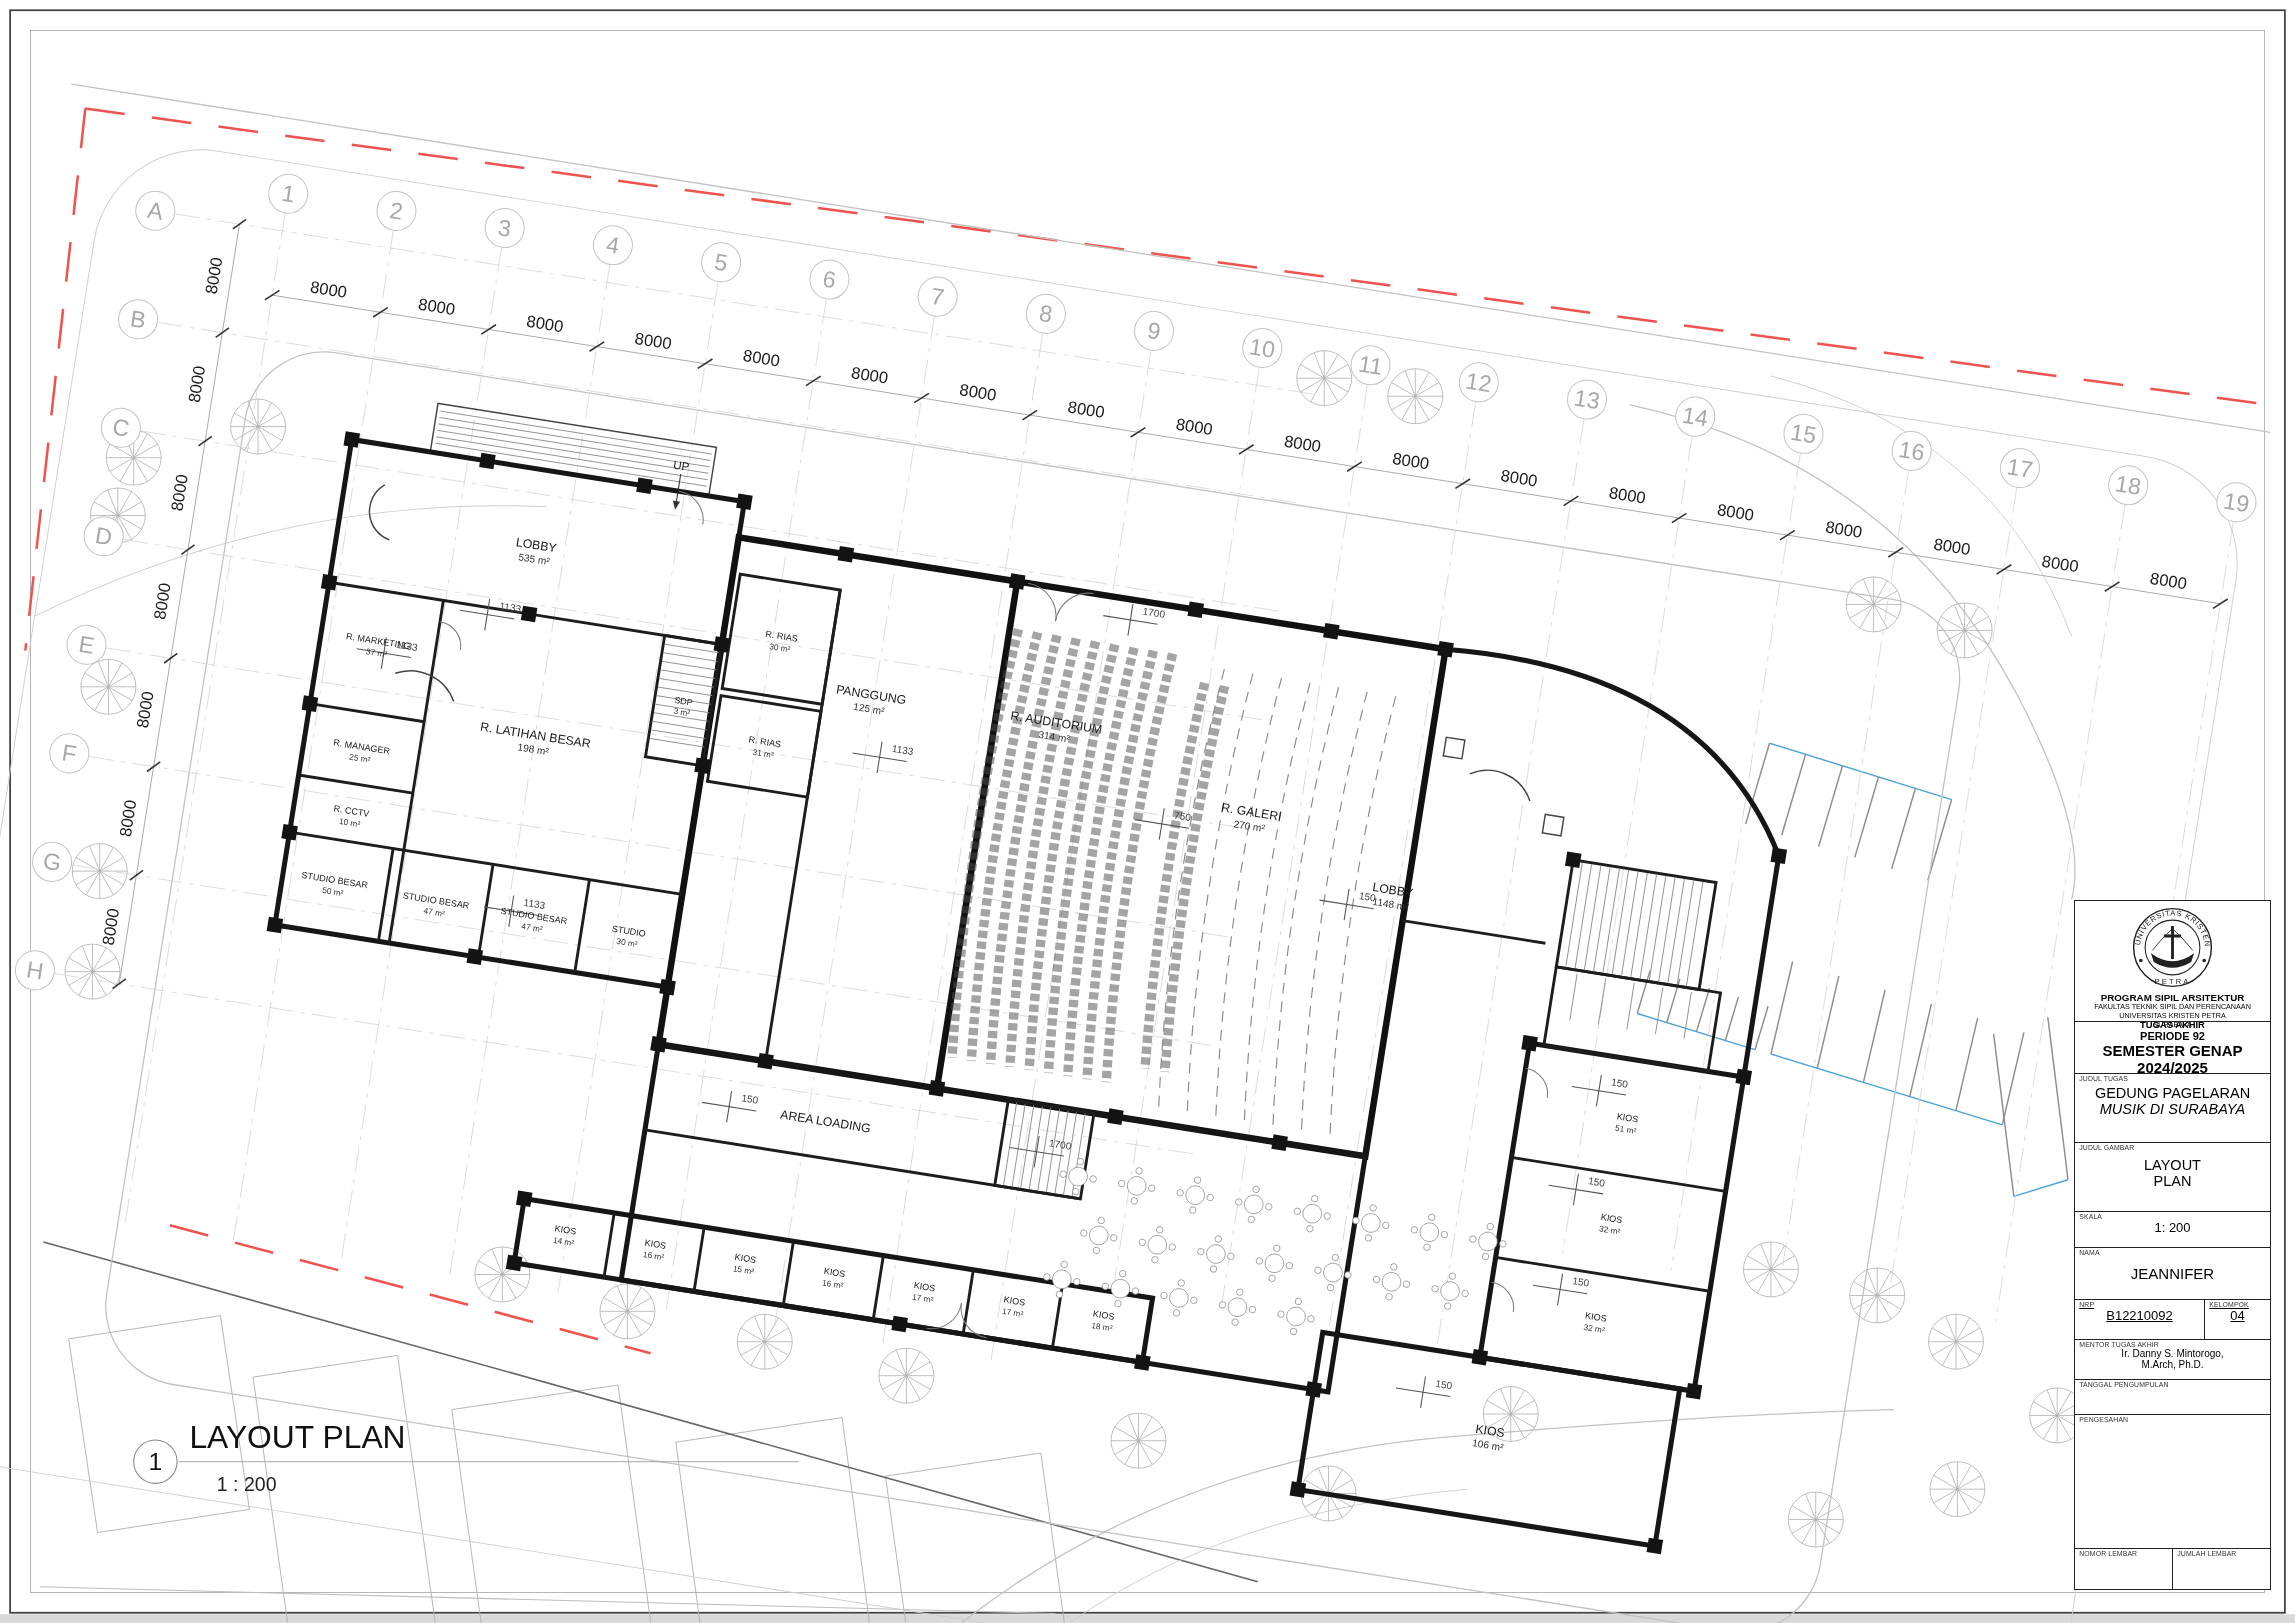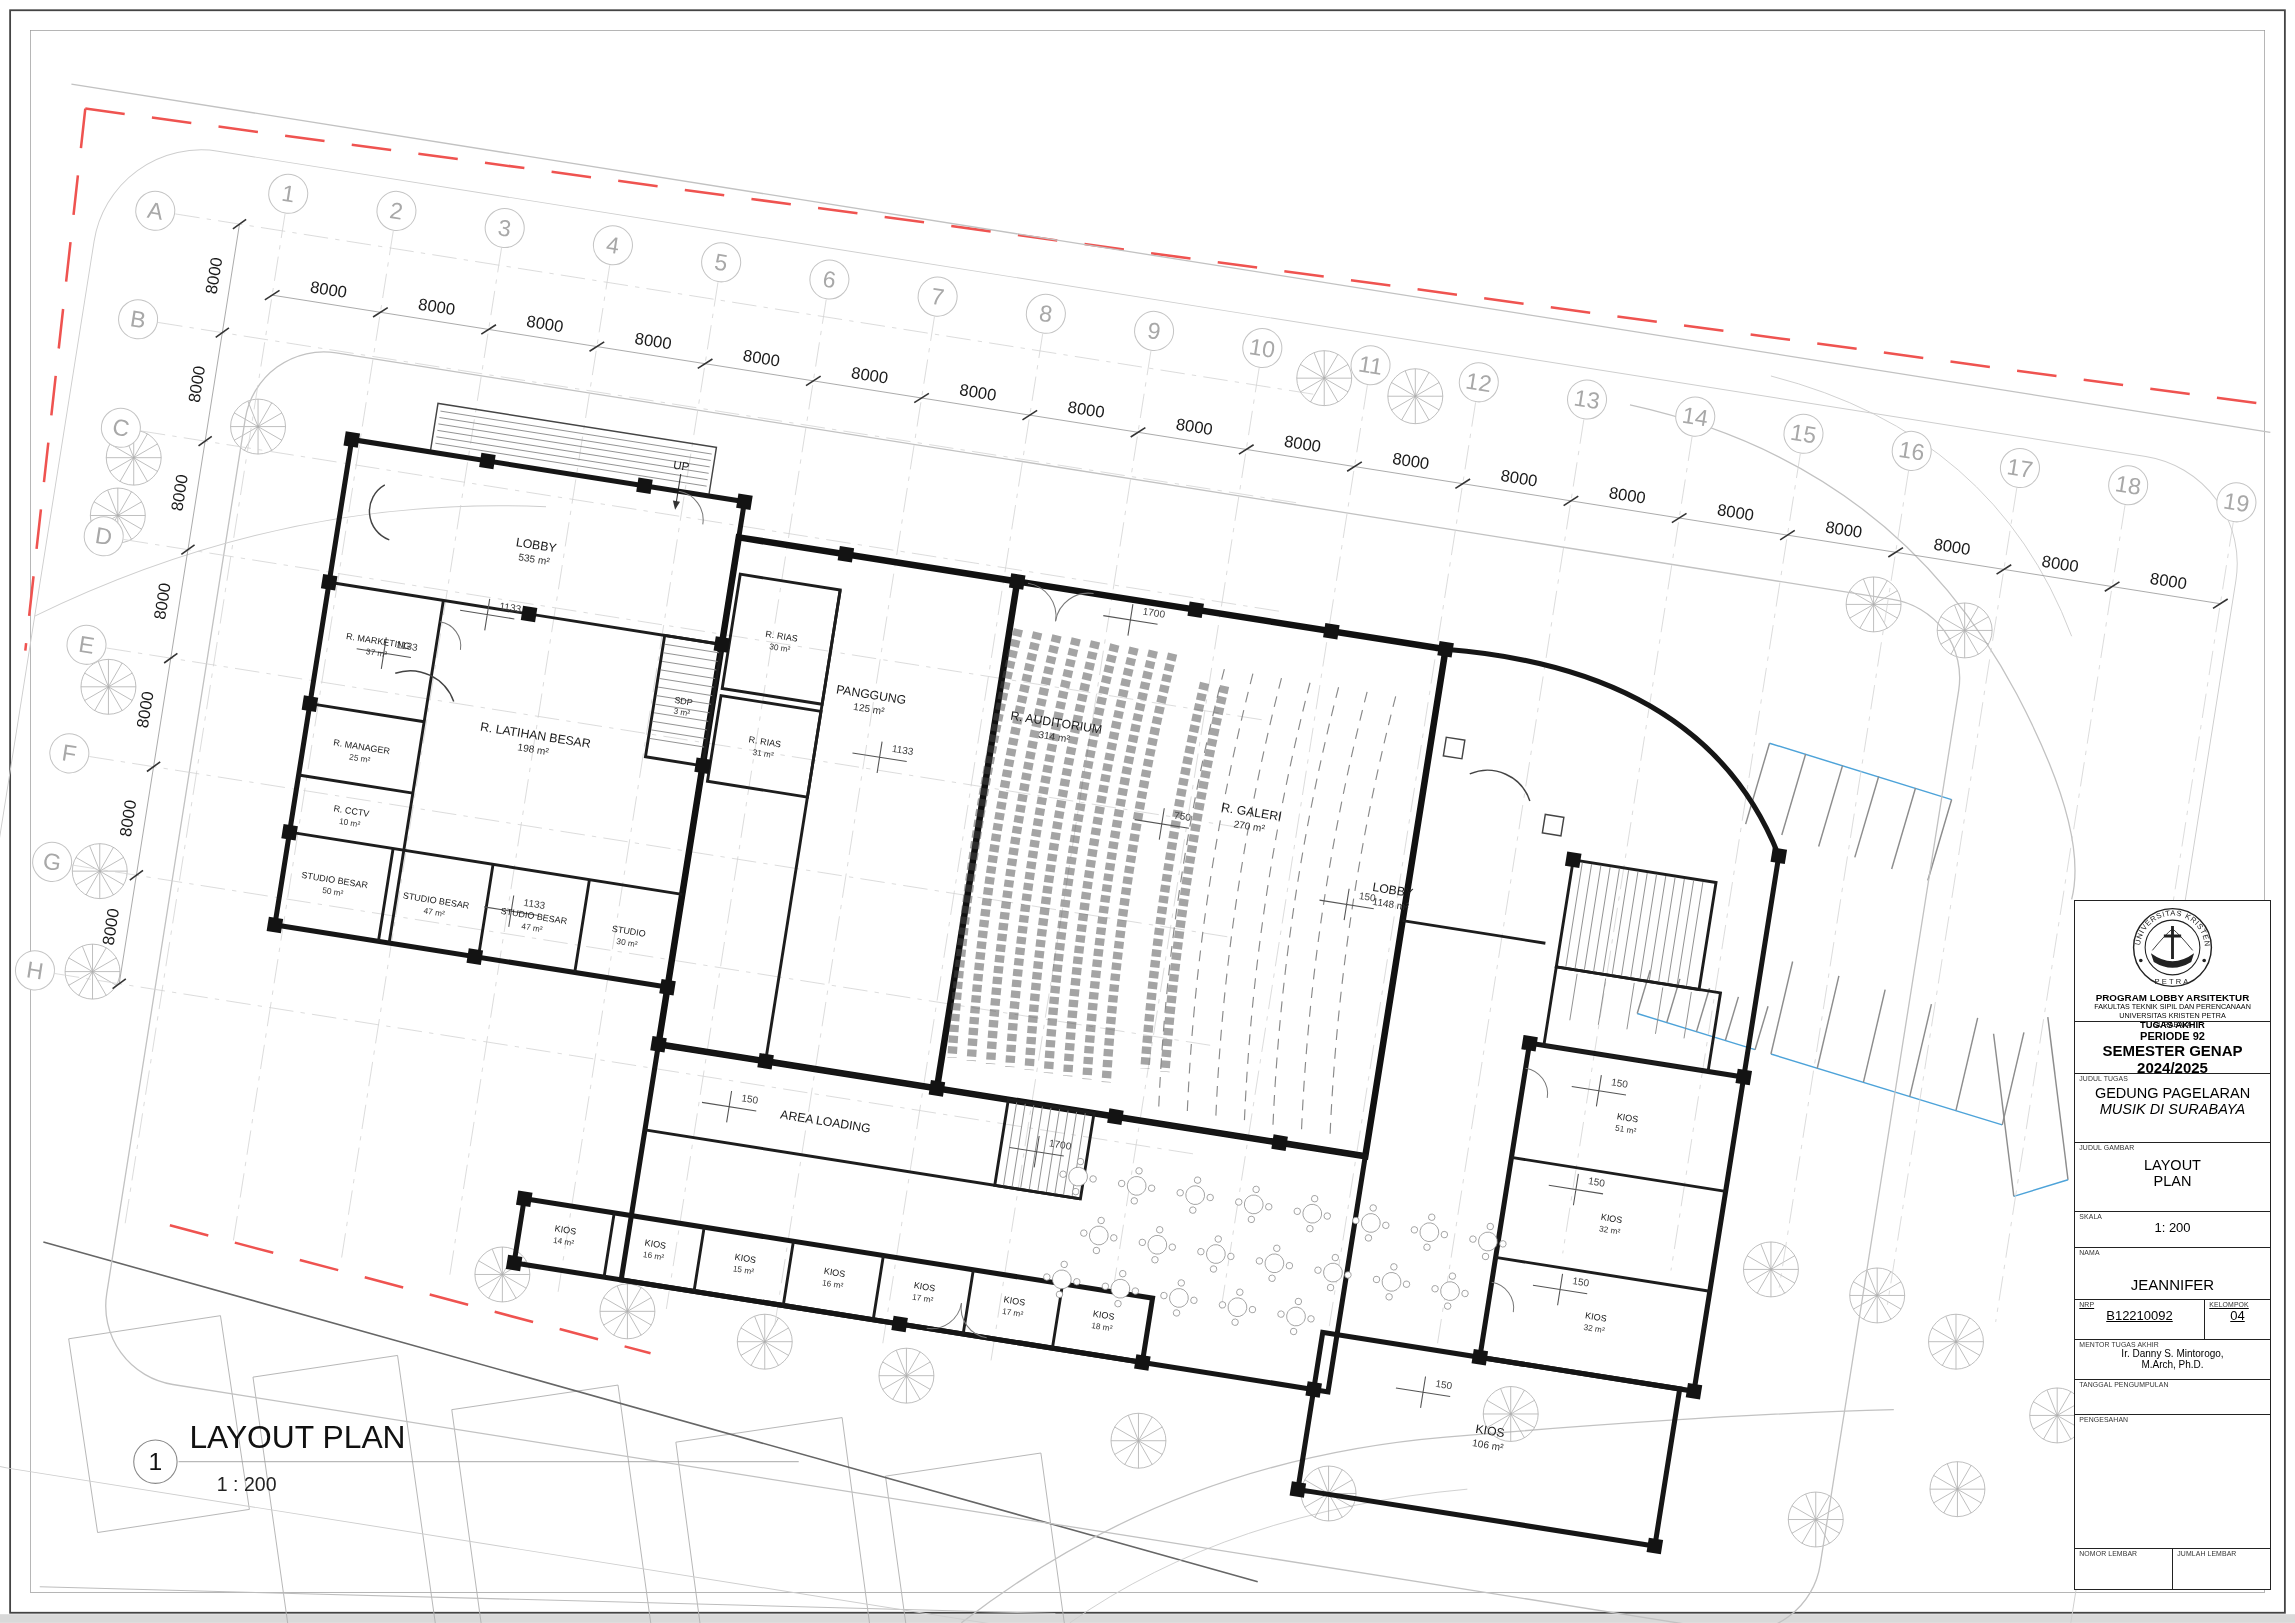--- a/index.html
+++ b/index.html
@@ -588,21 +588,21 @@
       <circle r="38" fill="none" stroke="#222" stroke-width="1.5"></circle>
       <path d="M0,-30 V16 M-12,-16 H12" stroke="#222" stroke-width="4" fill="none"></path>
       <path d="M-30,8 Q0,30 30,8 L26,20 Q0,36 -26,20 Z" fill="#222"></path>
       <path d="M-28,4 Q-10,-18 0,-26 M28,4 Q10,-18 0,-26" stroke="#222" stroke-width="1.2" fill="none"></path>
       <circle cx="-44" cy="18" r="2.5" fill="#222"></circle>
         <circle cx="44" cy="18" r="2.5" fill="#222"></circle>
       <path id="logoArc" d="M-44,10 A45,45 0 1 1 44,10" fill="none"></path>
       <text font-size="10.5" fill="#222" letter-spacing="1"><textPath href="#logoArc" startOffset="8%">UNIVERSITAS KRISTEN</textPath></text>
       <text x="0" y="50" font-size="10.5" fill="#222" text-anchor="middle" letter-spacing="3">PETRA</text>
     </svg>
-    <div style="font-size:9.8px;font-weight:bold;">PROGRAM LOBBY ARSITEKTUR</div>
+    <div style="font-size:9.8px;font-weight:bold;">PROGRAM SIPIL ARSITEKTUR</div>
     <div class="inst-line">FAKULTAS TEKNIK SIPIL DAN PERENCANAAN</div>
     <div class="inst-line">UNIVERSITAS KRISTEN PETRA</div>
     <div class="inst-line">SURABAYA</div>
   </div>
 
   <div class="tb-sec tb-center" style="height:52px;display:flex;flex-direction:column;justify-content:center;">
     <div style="font-size:9.4px;font-weight:bold;">TUGAS AKHIR</div>
     <div style="font-size:11px;font-weight:bold;">PERIODE 92</div>
     <div style="font-size:15px;font-weight:bold;">SEMESTER GENAP 2024/2025</div>
   </div>
@@ -619,21 +619,21 @@
     <div class="tb-center" style="font-size:14.5px;">PLAN</div>
   </div>
 
   <div class="tb-sec" style="height:36px;">
     <div class="tb-label">SKALA</div>
     <div class="tb-center" style="font-size:13px;">1: 200</div>
   </div>
 
   <div class="tb-sec" style="height:52px;">
     <div class="tb-label">NAMA</div>
-    <div class="tb-center" style="font-size:15px;margin-top:20px;">JEANNIFER</div>
+    <div class="tb-center" style="font-size:15px;margin-top:9px;">JEANNIFER</div>
   </div>
 
   <div class="tb-sec tb-split" style="height:40px;padding:0;text-decoration:underline;">
     <div>
       <div class="tb-label">NRP</div>
       <div class="tb-center" style="font-size:13px;">B12210092</div>
     </div>
     <div style="max-width:65px;">
       <div class="tb-label">KELOMPOK</div>
       <div class="tb-center" style="font-size:13px;">04</div>

